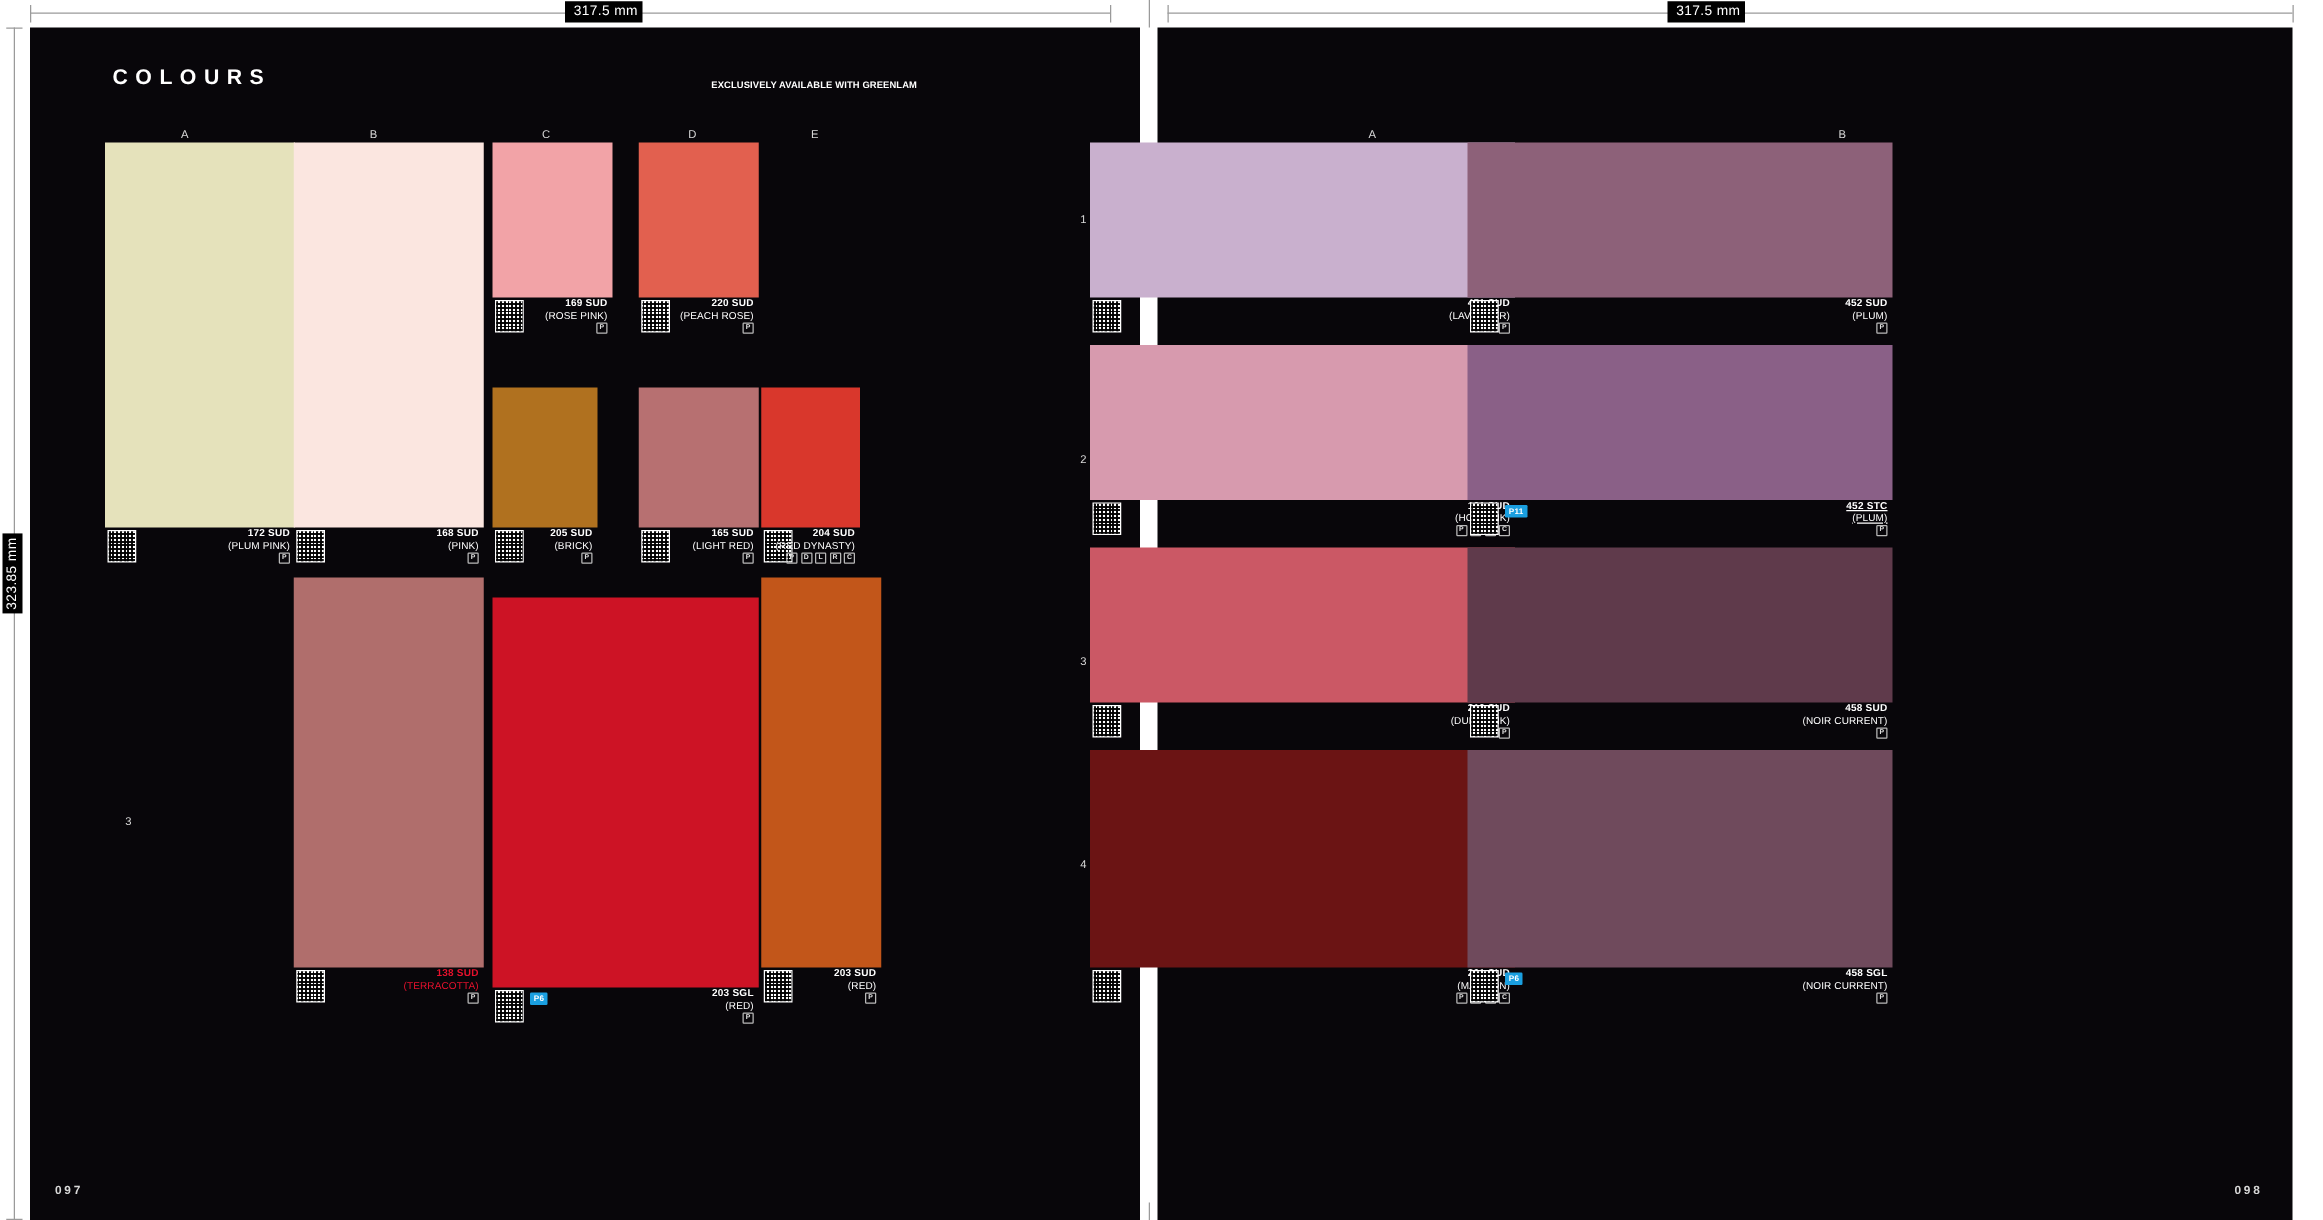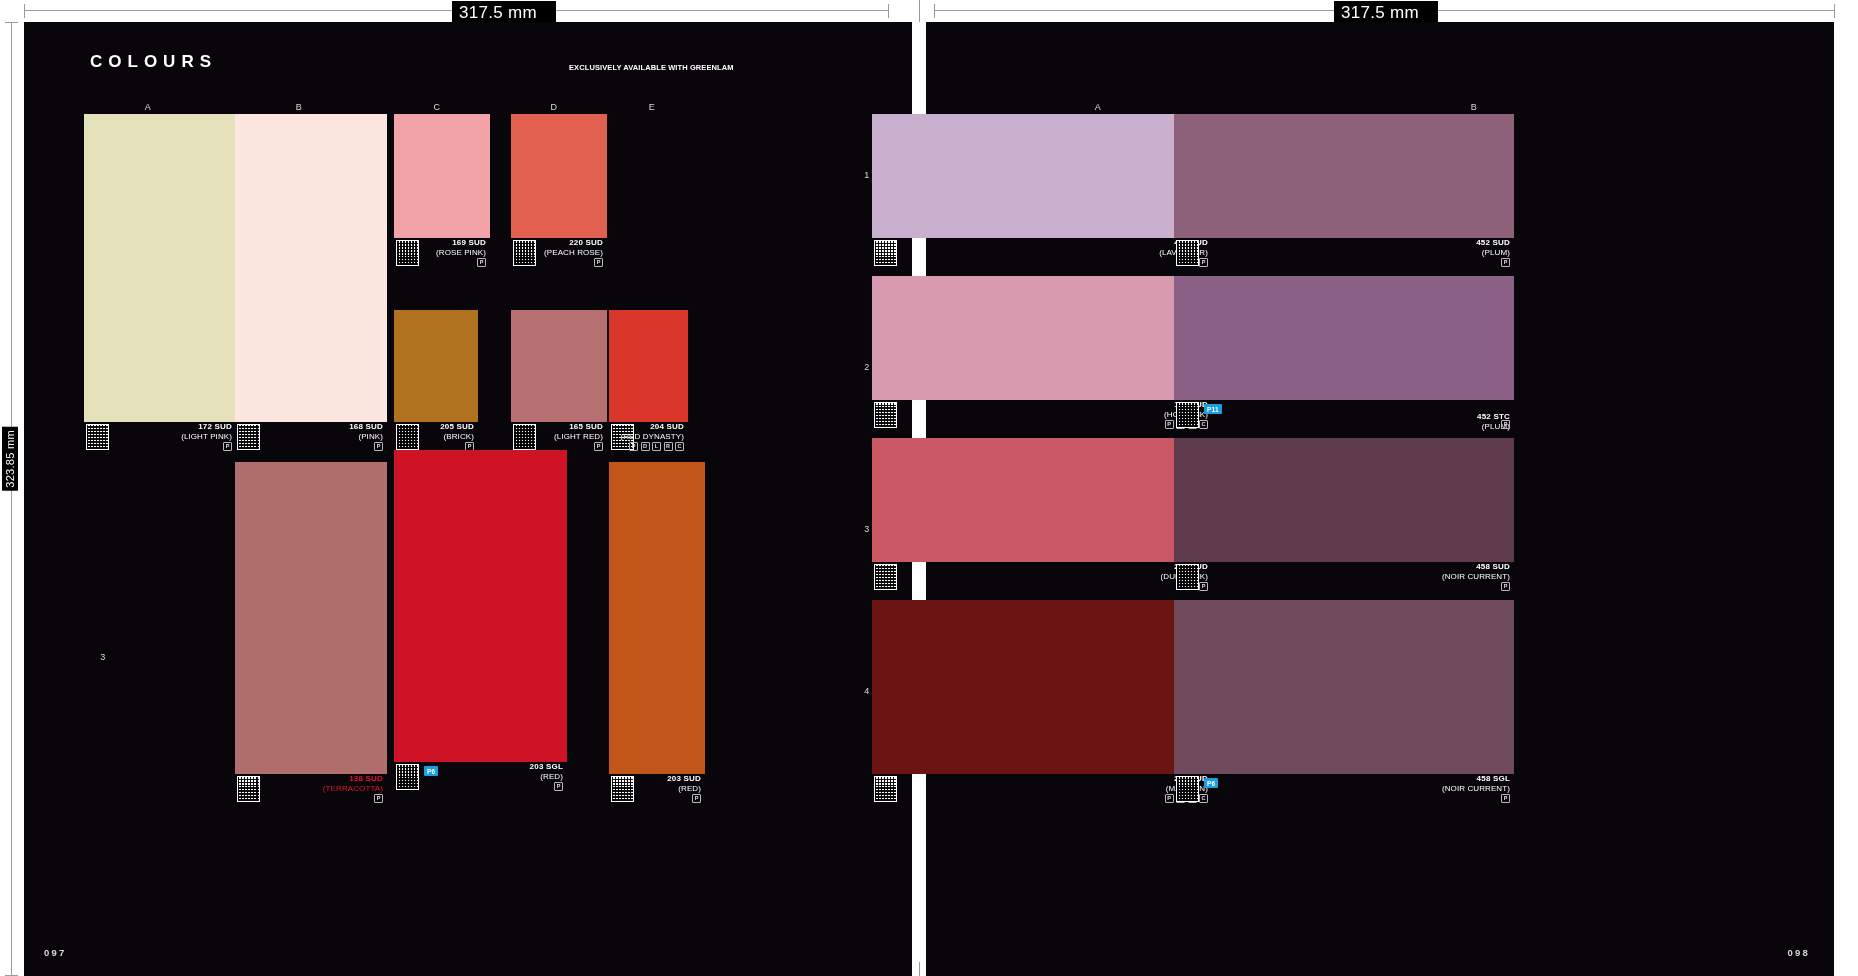--- a/index.html
+++ b/index.html
@@ -18,22 +18,22 @@
   }
   .ruler-line {
     position: absolute; top: 10px; height: 1px; background: #9a9a9a;
   }
   .ruler-tick {
     position: absolute; width: 1px; background: #9a9a9a;
   }
   .ruler-label {
     position: absolute; top: 1px;
     background: #000; color: #fff;
-    font-size: 17px; letter-spacing: .3px;
-    padding: 2px 19px 3px 7px;
+    font-size: 11px; letter-spacing: .3px;
+    padding: 2px 4px 3px 7px;
     white-space: nowrap;
   }
   .ruler-left {
     position: absolute; left: 0; top: 22px; width: 24px; height: 954px;
     background: #ffffff;
   }
   .vline { position: absolute; left: 11px; width: 1px; background: #9a9a9a; }
   .vtick { position: absolute; left: 5px; width: 13px; height: 1px; background: #9a9a9a; }
   .ruler-label-v {
     position: absolute; left: 2px;
@@ -208,21 +208,21 @@
     <div class="tile" style="left:60px; top:92px; width:152px; height:336px;">
       <div class="chip" style="height:308px;">
         <div class="chip-inner" style="background:#e5e2bb;"></div>
       </div>
       <div class="caption" style="top:308px; height:28px;">
         <div class="qr" style="top:2px; width:23px; height:26px;">
             <div class="qr-grid"></div>
           </div>
         <div class="cap-text" style="top:0px;">
           <div class="cap-code">172 SUD</div>
-          <div class="cap-name">(LIGHT PINK)</div>
+          <div class="cap-name">(PLUM PINK)</div>
         </div>
         <div class="badges" style="top:20px;">
           <div class="badge">P</div>
         </div>
       </div>
     </div>
 
     <div class="tile" style="left:211px; top:92px; width:152px; height:336px;">
       <div class="chip" style="height:308px;">
         <div class="chip-inner" style="background:#fbe6e0;"></div>
@@ -311,21 +311,21 @@
         <div class="cap-text" style="top:0px;">
           <div class="cap-code">138 SUD</div>
           <div class="cap-name">(TERRACOTTA)</div>
         </div>
         <div class="badges" style="top:20px;">
           <div class="badge">P</div>
         </div>
       </div>
     </div>
 
-    <div class="tile" style="left:370px; top:428px; width:173px; height:340px;padding-left:13px;">
+    <div class="tile" style="left:370px; top:456px; width:213px; height:340px;padding-left:13px;">
       <div class="chip" style="height:312px;">
         <div class="chip-inner" style="background:#cd1325;"></div>
       </div>
       <div class="caption" style="top:312px; height:28px;">
         <div class="qr" style="top:2px; width:23px; height:26px;">
             <div class="qr-grid"></div>
           </div>
         <div class="pbadge" style="left:30px; top:4px;">P6</div>
         <div class="cap-text" style="top:0px;">
           <div class="cap-code">203 SGL</div>
@@ -426,21 +426,21 @@
 
     <div class="tile" style="left:248px; top:254px; width:340px; height:152px;">
       <div class="chip" style="height:124px;">
         <div class="chip-inner" style="background:#8a6087;"></div>
       </div>
       <div class="caption" style="top:124px; height:28px;">
         <div class="qr" style="top:2px; width:23px; height:26px;">
             <div class="qr-grid"></div>
           </div>
         <div class="pbadge" style="left:30px; top:4px;">P11</div>
-        <div class="cap-text" style="top:12px;">
+        <div class="cap-text" style="top:0px;text-decoration:underline;">
           <div class="cap-code">452 STC</div>
           <div class="cap-name">(PLUM)</div>
         </div>
         <div class="badges" style="top:20px;">
           <div class="badge">P</div>
         </div>
       </div>
     </div>
 
     <div class="tile" style="left:-54px; top:416px; width:340px; height:152px;">

